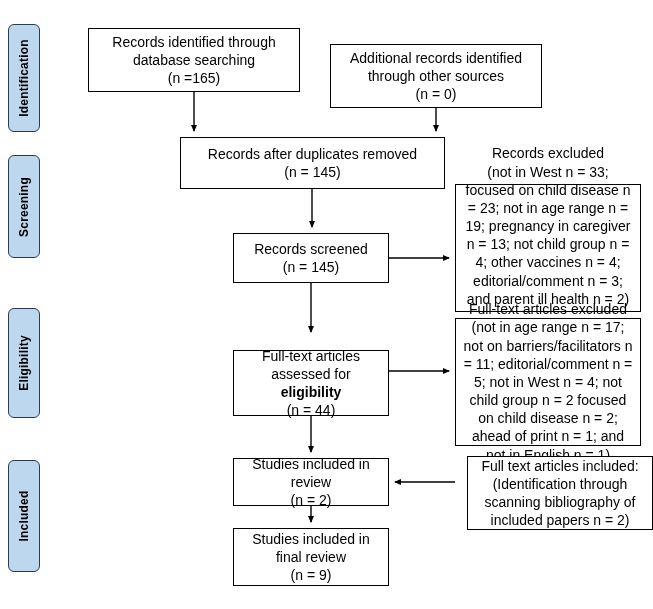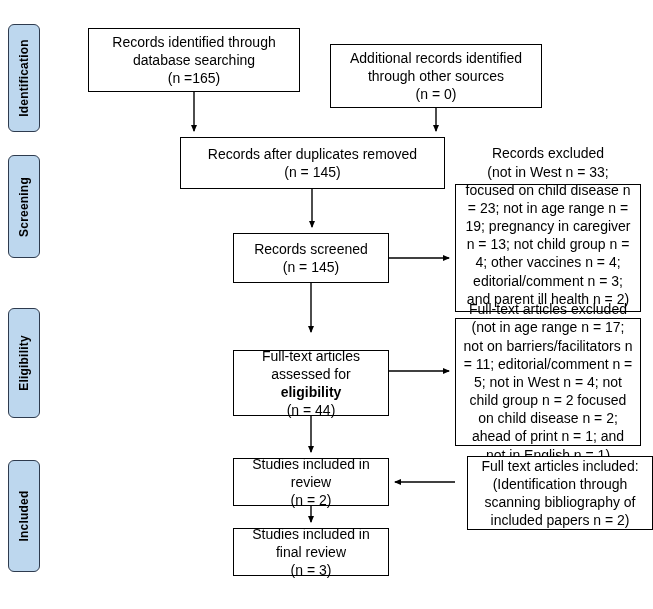--- a/index.html
+++ b/index.html
@@ -131,18 +131,18 @@
   <div class="box" style="left:233px; top:458px; width:156px; height:48px;">
     <div class="bl">Studies included in review</div>
     <div class="bl">(n = 2)</div>
   </div>
 
   <div class="box" style="left:455px; top:456px; width:186px; height:74px;margin-left:12px;">
     <div class="bl">Full text articles included:</div>
     <div class="bl">(Identification through scanning bibliography of included papers n = 2)</div>
   </div>
 
-  <div class="box" style="left:233px; top:528px; width:156px; height:48px;justify-content:center;">
+  <div class="box" style="left:233px; top:528px; width:156px; height:58px;justify-content:center;">
     <div class="bl">Studies included in final review</div>
-    <div class="bl">(n = 3)</div>
+    <div class="bl">(n = 9)</div>
   </div>
 
 </div>
 
 </body></html>

